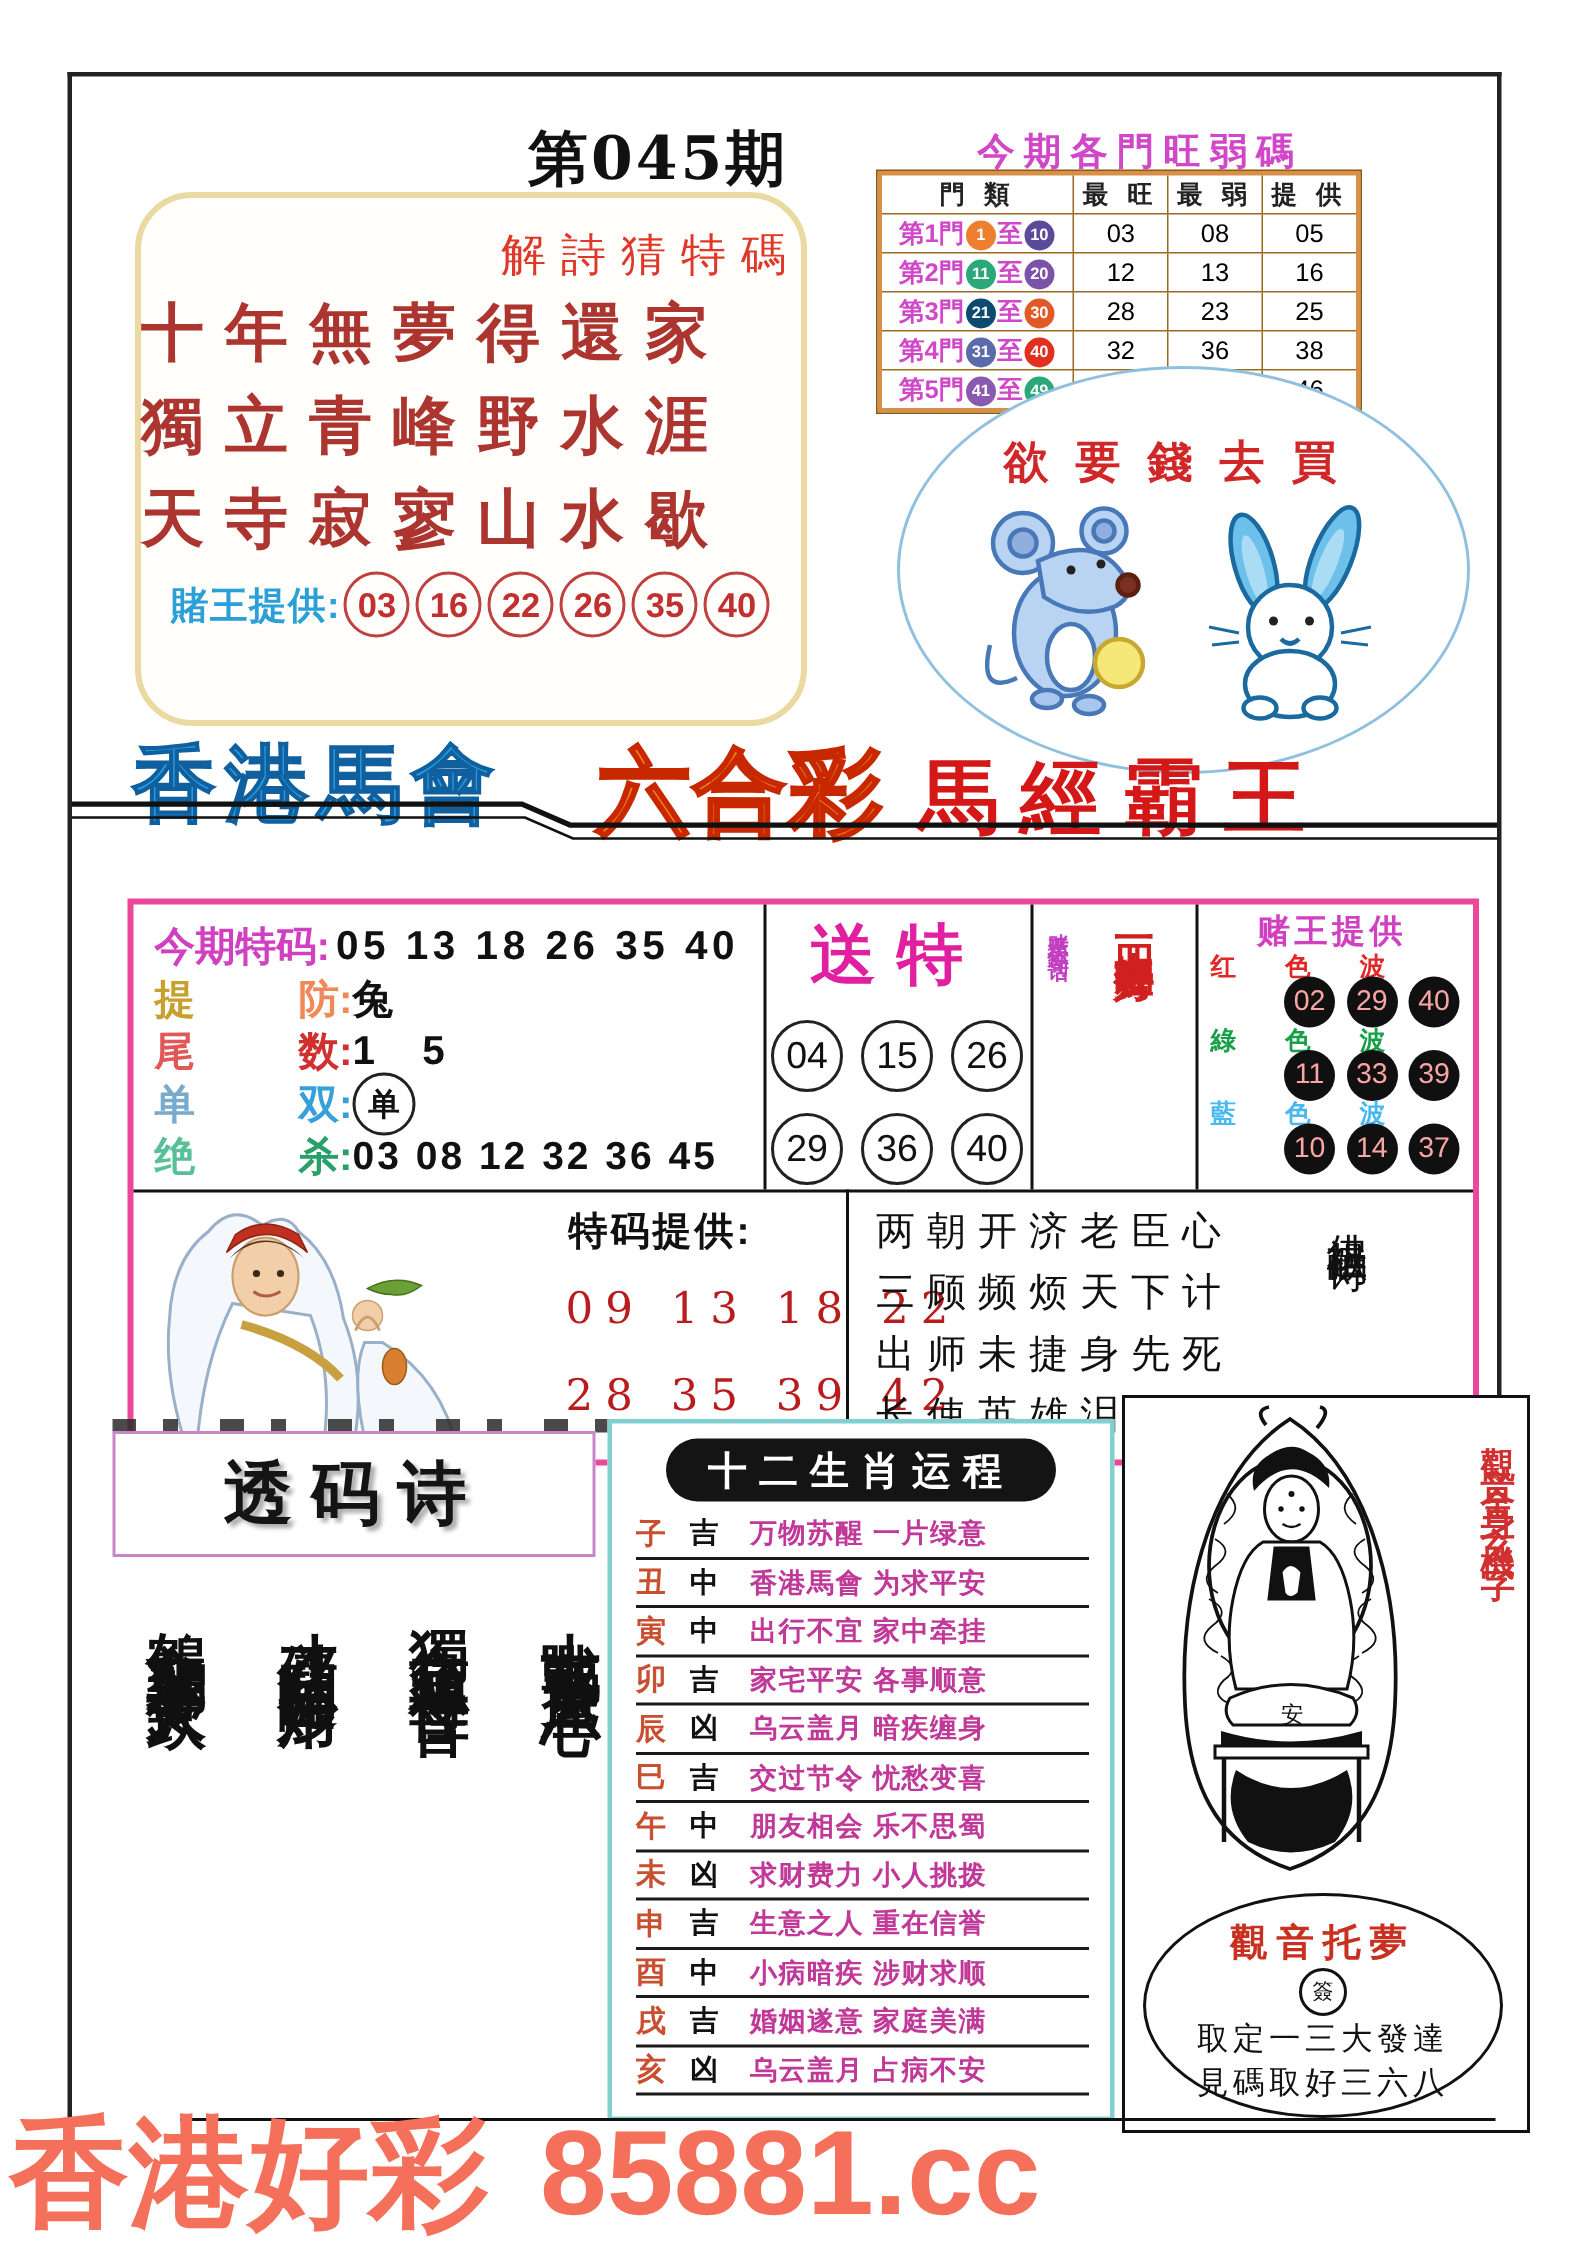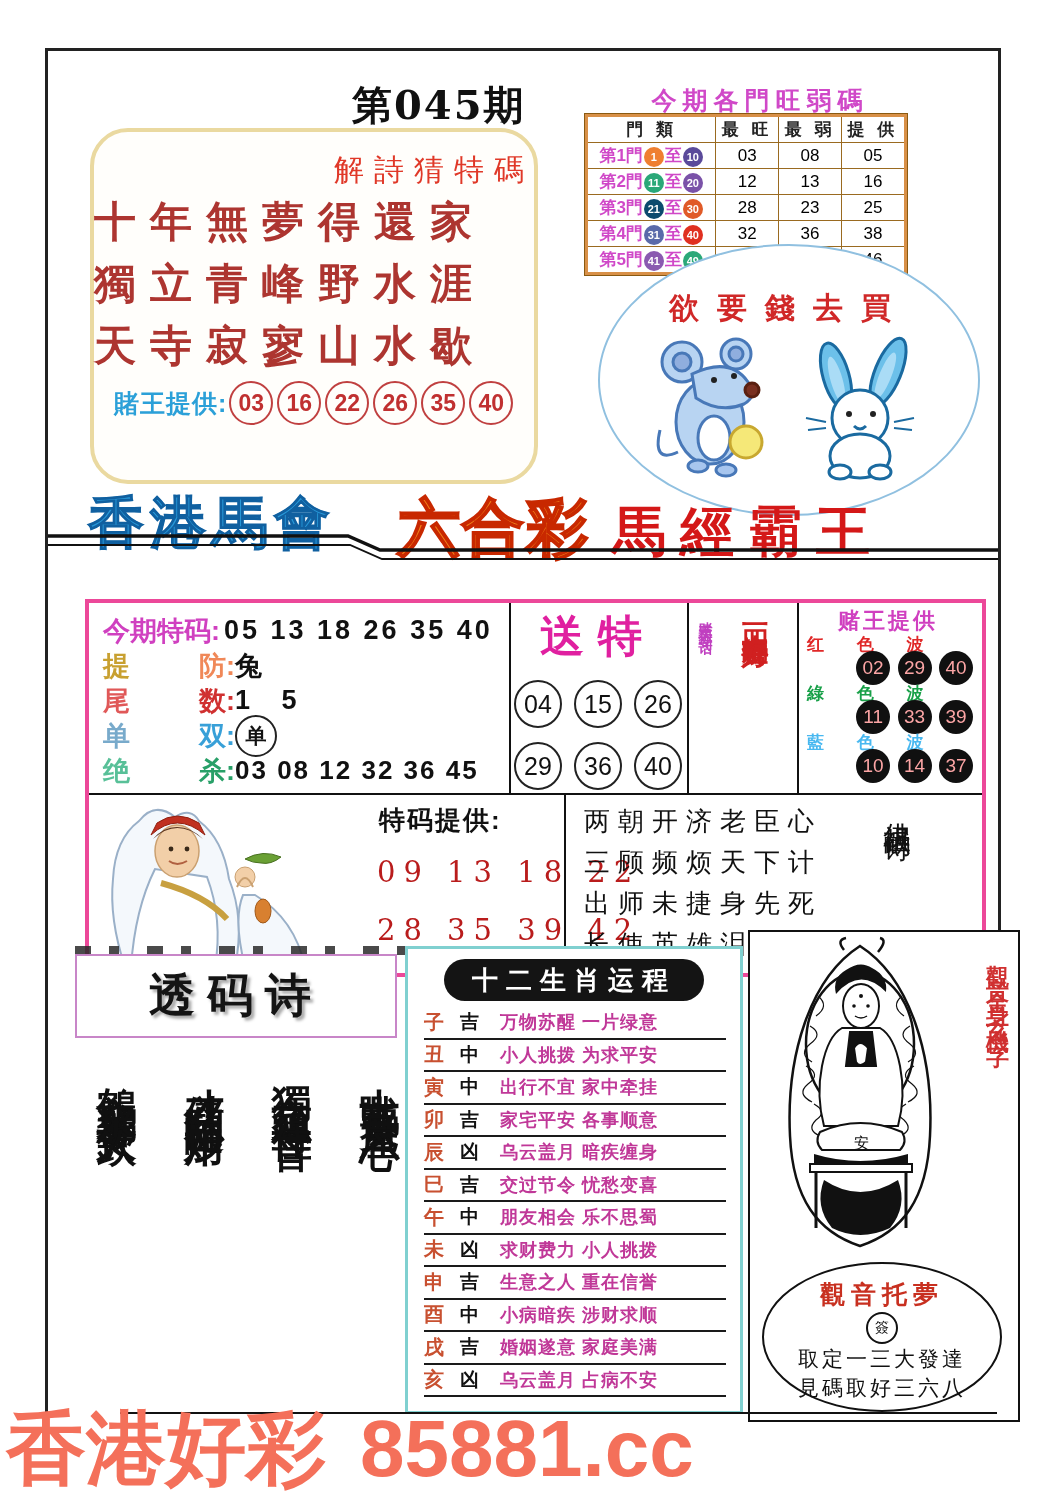--- a/index.html
+++ b/index.html
@@ -378,21 +378,21 @@
 <div class="abs zbox">
   <div class="zpill">十二生肖运程</div>
   <div class="zrow">
       <span class="zb">子</span>
       <span class="zl">吉</span>
       <span class="zt">万物苏醒 一片绿意</span>
     </div>
   <div class="zrow">
       <span class="zb">丑</span>
       <span class="zl">中</span>
-      <span class="zt">小人挑拨 为求平安</span>
+      <span class="zt">香港馬會 为求平安</span>
     </div>
   <div class="zrow">
       <span class="zb">寅</span>
       <span class="zl">中</span>
       <span class="zt">出行不宜 家中牵挂</span>
     </div>
   <div class="zrow">
       <span class="zb">卯</span>
       <span class="zl">吉</span>
       <span class="zt">家宅平安 各事顺意</span>

